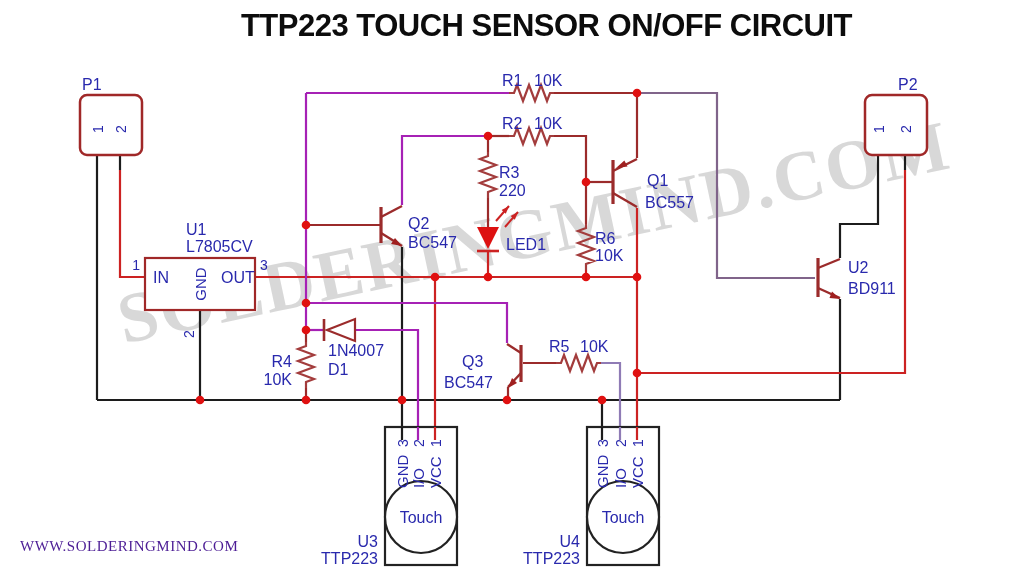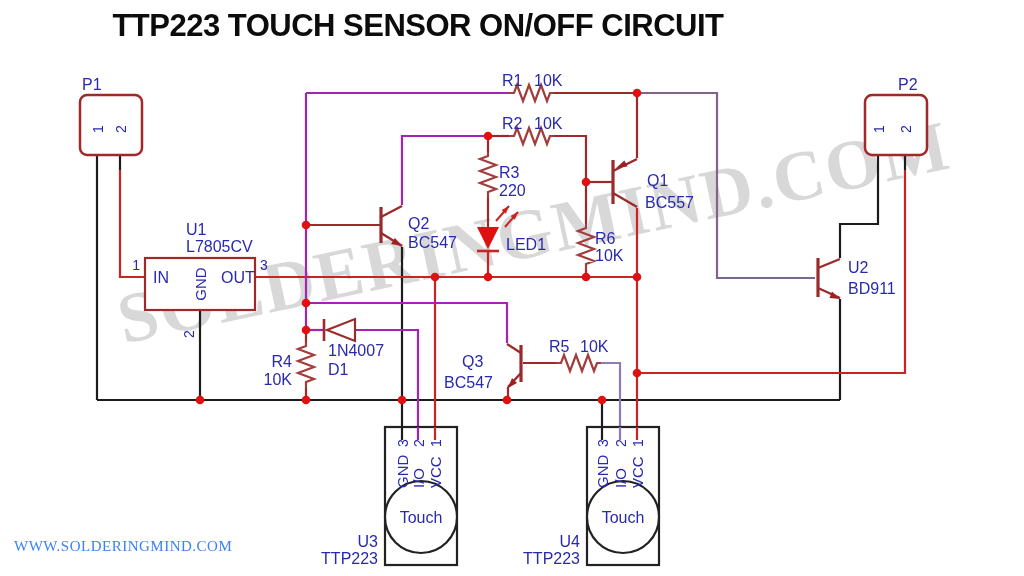--- a/index.html
+++ b/index.html
@@ -1,25 +1,25 @@
 <!DOCTYPE html>
 <html><head>
 <meta charset="utf-8">
 <style>
   html,body{margin:0;padding:0;background:#ffffff;}
   .stage{position:relative;width:1024px;height:576px;background:#ffffff;overflow:hidden;
          font-family:"Liberation Sans",sans-serif;}
-  .title{position:absolute;top:8px;left:0;width:836px;text-align:center;
+  .title{position:absolute;top:8px;left:16px;width:836px;text-align:right;
          font-size:31px;font-weight:bold;color:#0c0c0c;letter-spacing:-0.5px;}
   .watermark{position:absolute;left:110px;top:195px;width:820px;text-align:center;
          font-family:"Liberation Serif",serif;font-weight:bold;font-size:71px;
          color:rgba(125,125,125,0.30);transform:rotate(-12deg);white-space:nowrap;
          letter-spacing:2px;pointer-events:none;}
-  .footer{position:absolute;left:14px;top:538px;font-family:"Liberation Serif",serif;
-         font-size:15px;color:#3b82f6;letter-spacing:0.5px;}
+  .footer{position:absolute;left:20px;top:538px;font-family:"Liberation Serif",serif;
+         font-size:15px;color:#4c1d95;letter-spacing:0.5px;}
   svg{position:absolute;left:0;top:0;}
   text{font-family:"Liberation Sans",sans-serif;fill:#2929ad;}
   .lbl{font-size:16px;}
   .pin{font-size:14px;}
   .small{font-size:15px;}
 </style>
 </head>
 <body>
 
 <div class="stage">

